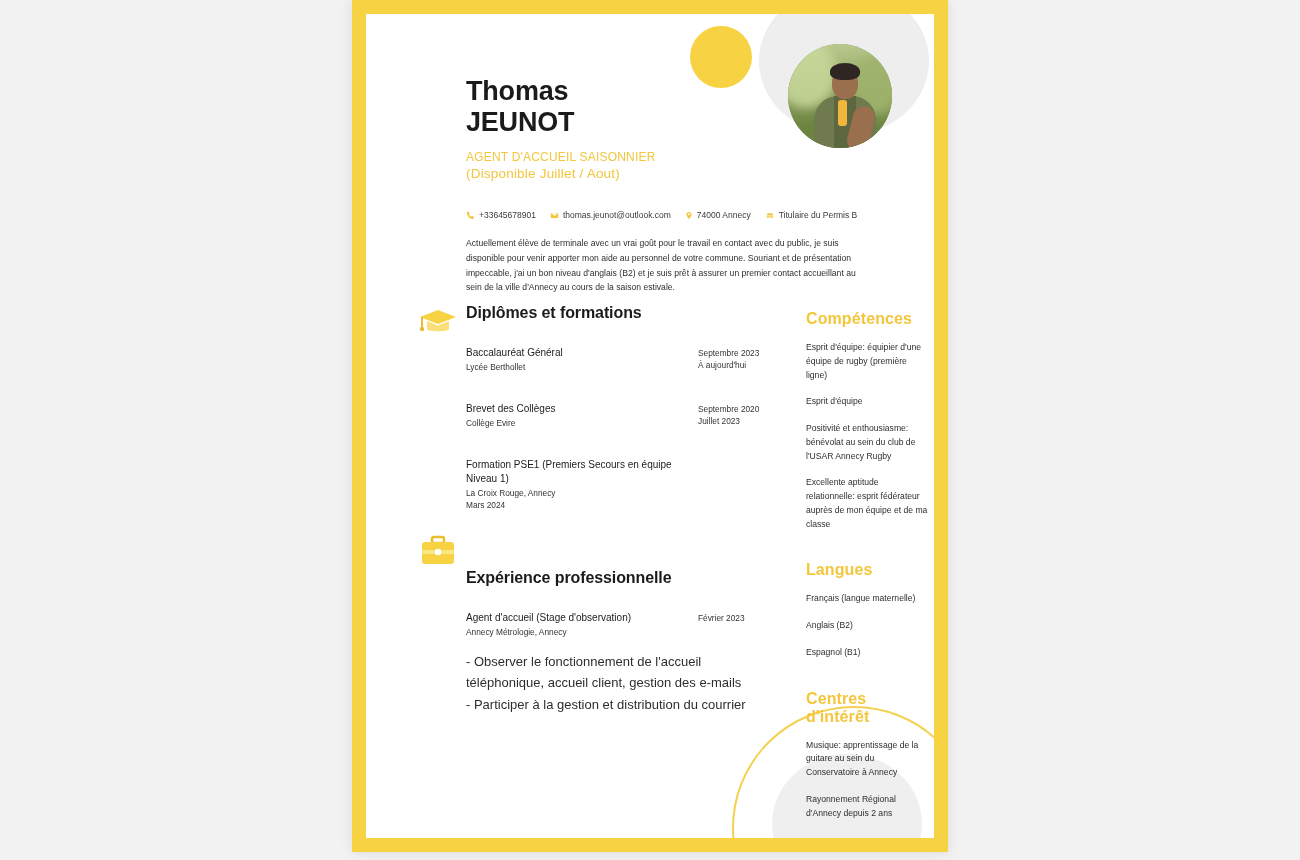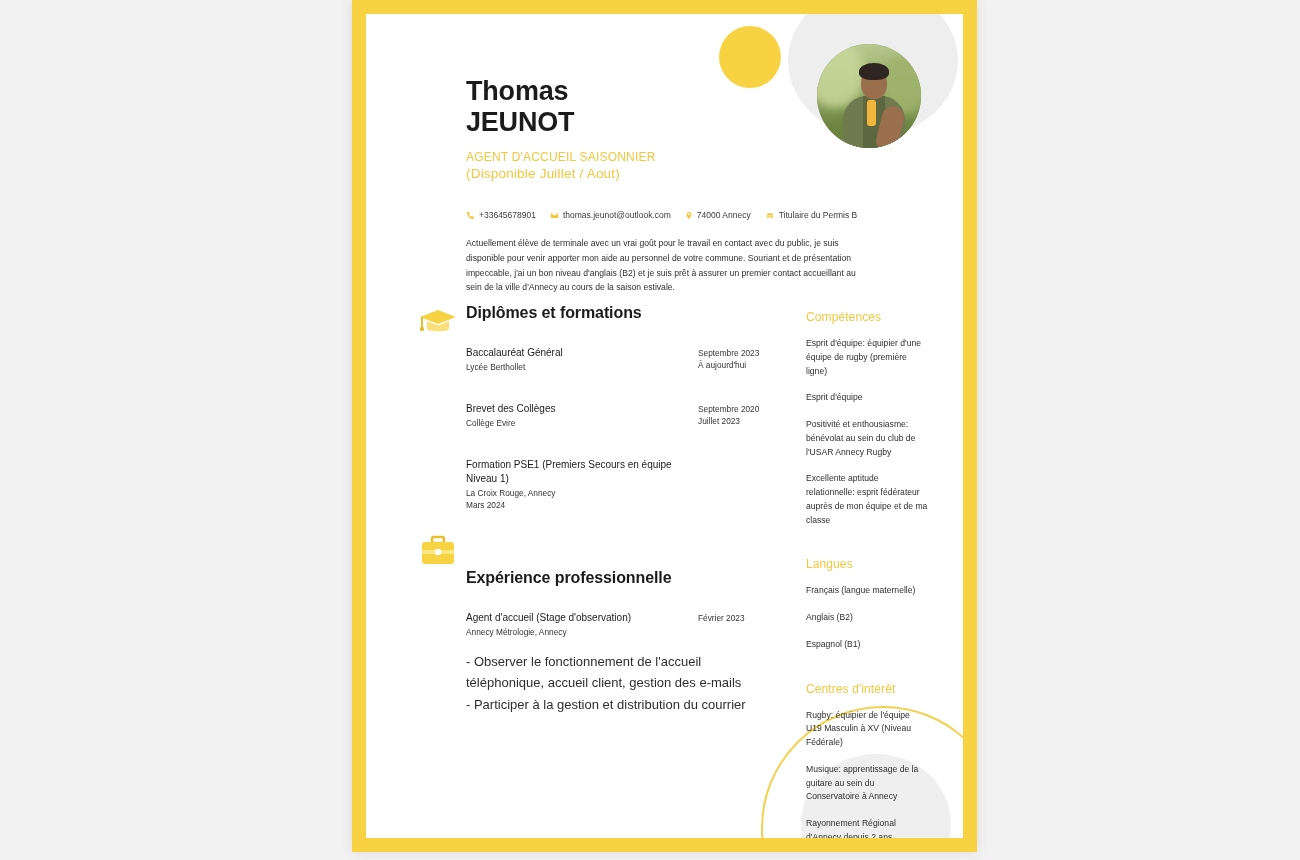--- a/index.html
+++ b/index.html
@@ -15,21 +15,20 @@
   }
 
   #page {
     position: absolute;
     left: 352px;
     top: 0px;
     width: 596px;
     height: 852px;
     background: #f7d344;
     box-shadow: 0 0 12px rgba(0,0,0,0.10);
-    padding-left: 29px;
   }
 
   #sheet {
     position: absolute;
     left: 14px;
     top: 14px;
     right: 14px;
     bottom: 14px;
     background: #ffffff;
     overflow: hidden;
@@ -141,22 +140,22 @@
 
   .entry { margin-top: 18px; display: flex; }
   .entry-main { width: 232px; }
   .entry-title { font-size: 10px; font-weight: normal; color: #1b1b1b; line-height: 1.32; }
   .entry-sub { font-size: 8.3px; color: #333; margin-top: 3px; }
   .entry-dates { flex: 1; font-size: 8.3px; color: #333; line-height: 1.45; padding-top: 1px; }
 
   .bullets { margin-top: 14px; font-size: 13px; line-height: 1.65; color: #2e2e2e; width: 310px; }
 
   .right-heading {
-    font-size: 12px;
-    font-weight: normal;
+    font-size: 16px;
+    font-weight: bold;
     color: #f3c63c;
     letter-spacing: 0.1px;
   }
   .right-item {
     margin-top: 13px;
     font-size: 8.6px;
     line-height: 1.6;
     color: #2e2e2e;
   }
   .right-block { margin-bottom: 30px; }
@@ -317,21 +316,20 @@
 
       <div class="right-block" style="margin-top:2px;">
         <div class="right-heading">Langues</div>
         <div class="right-item">Français (langue maternelle)</div>
         <div class="right-item">Anglais (B2)</div>
         <div class="right-item">Espagnol (B1)</div>
       </div>
 
       <div class="right-block">
         <div class="right-heading">Centres d'intérêt</div>
-        <div class="right-item">Rugby: équipier de l'équipe U19 Masculin à XV (Niveau Fédérale)</div>
         <div class="right-item">Musique: apprentissage de la guitare au sein du Conservatoire à Annecy</div>
         <div class="right-item">Rayonnement Régional d'Annecy depuis 2 ans</div>
       </div>
 
     </div>
 
   </div>
 </div>
 
 </body></html>

